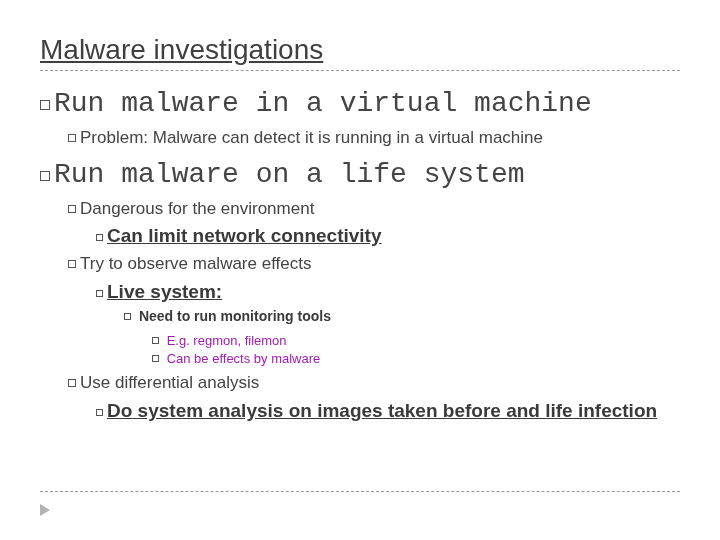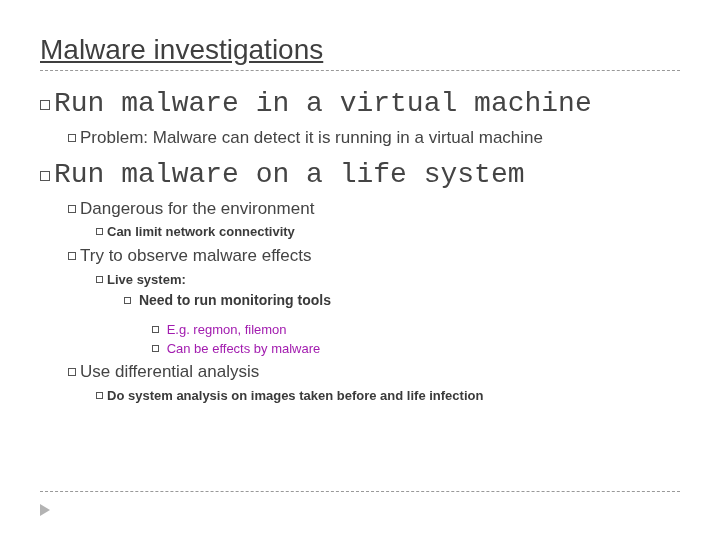--- a/index.html
+++ b/index.html
@@ -37,22 +37,22 @@
     left: 40px;
     bottom: 24px;
     width: 0; height: 0;
     border-top: 6px solid transparent;
     border-bottom: 6px solid transparent;
     border-left: 10px solid #b3b3b3;
   }
   .lvl { line-height: 1.35; }
   .l1 { font-size: 28px; margin: 6px 0 2px 0; font-family: Liberation Mono, monospace; }
   .l2 { font-size: 17px; margin: 4px 0 2px 28px; }
-  .l3 { font-size: 13px; font-weight: 700; margin: 3px 0 2px 56px; color:#3a3a3a; }
-  .l4 { font-size: 14px; font-weight: 700; margin: 2px 0 12px 84px; color:#3a3a3a; }
+  .l3 { font-size: 19px; font-weight: 700; margin: 3px 0 2px 56px; color:#3a3a3a;text-decoration:underline; }
+  .l4 { font-size: 14px; font-weight: 700; margin: 2px 0 6px 84px; color:#3a3a3a; }
   .l5 { font-size: 13px; margin: 1px 0 1px 112px; color:#a21caf; }
   .sq {
     display: inline-block;
     width: 10px; height: 10px;
     border: 1.5px solid #555;
     background: #fff;
     vertical-align: 1px;
     margin-right: 4px;
   }
   .sq.sm { width: 8px; height: 8px; border-width:1.2px; vertical-align: 1px; }

